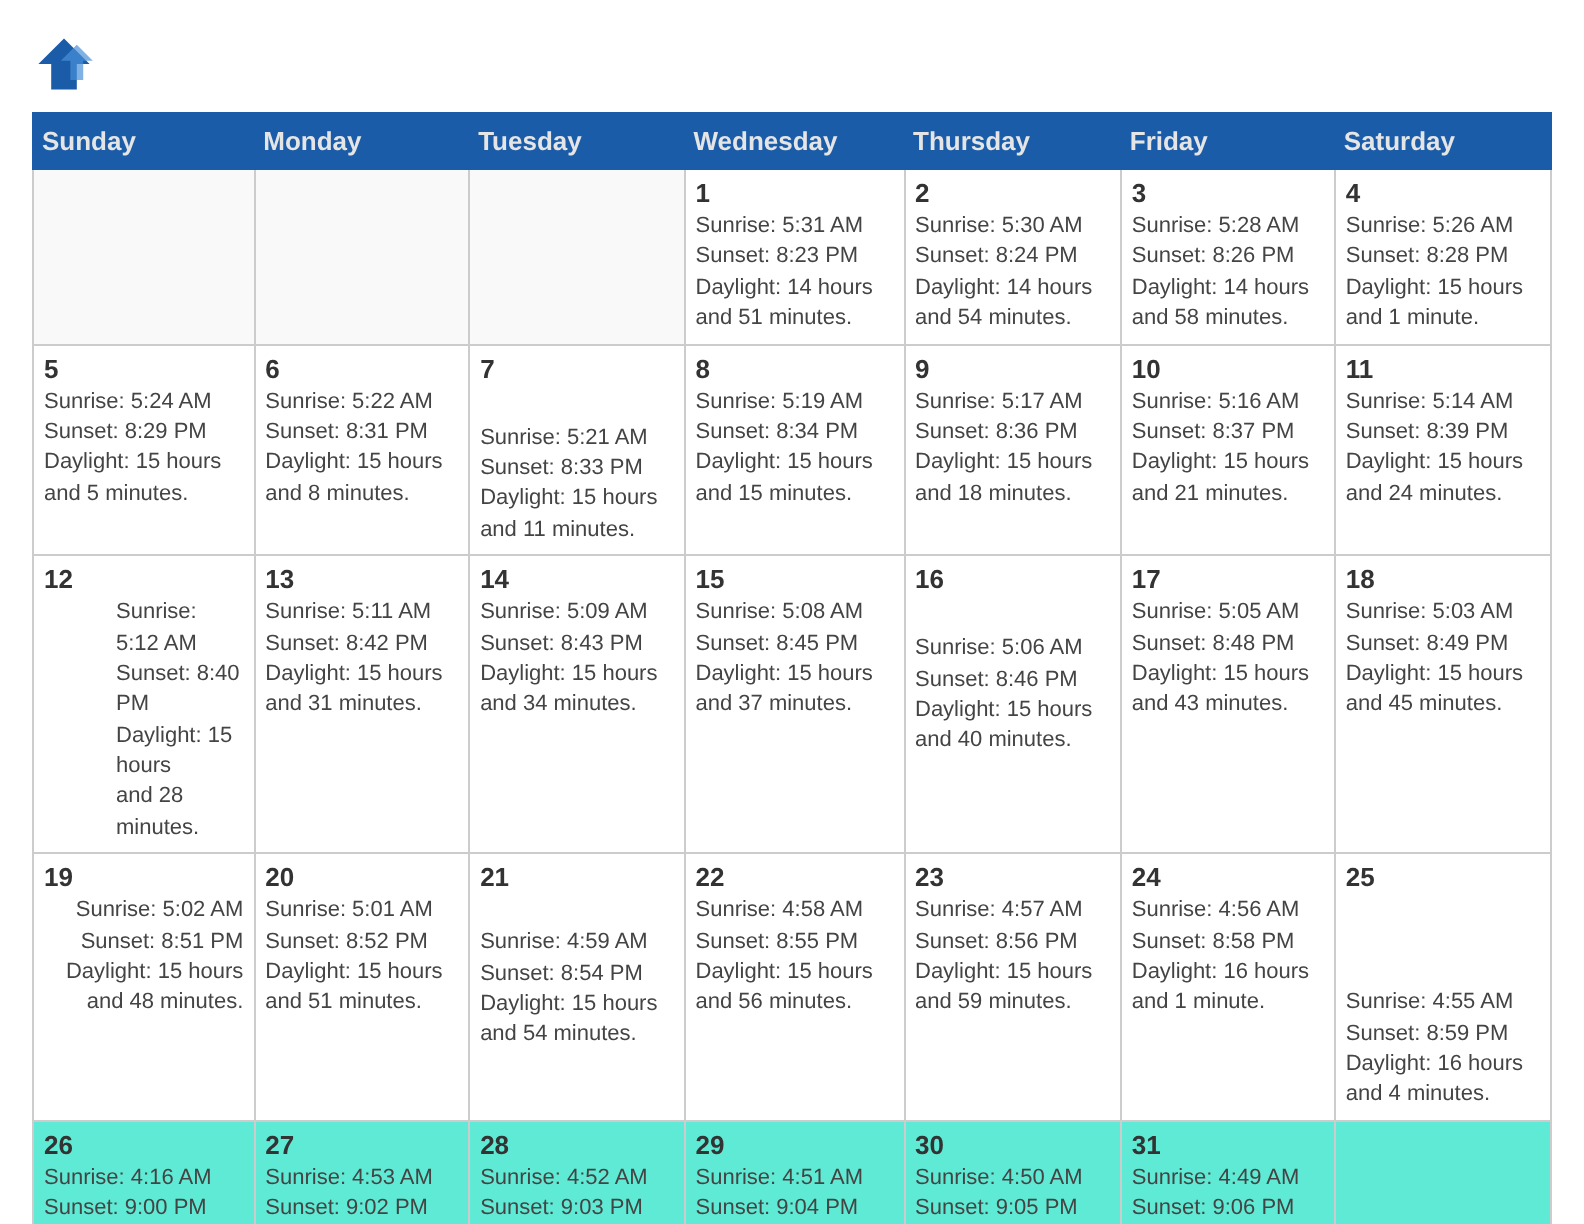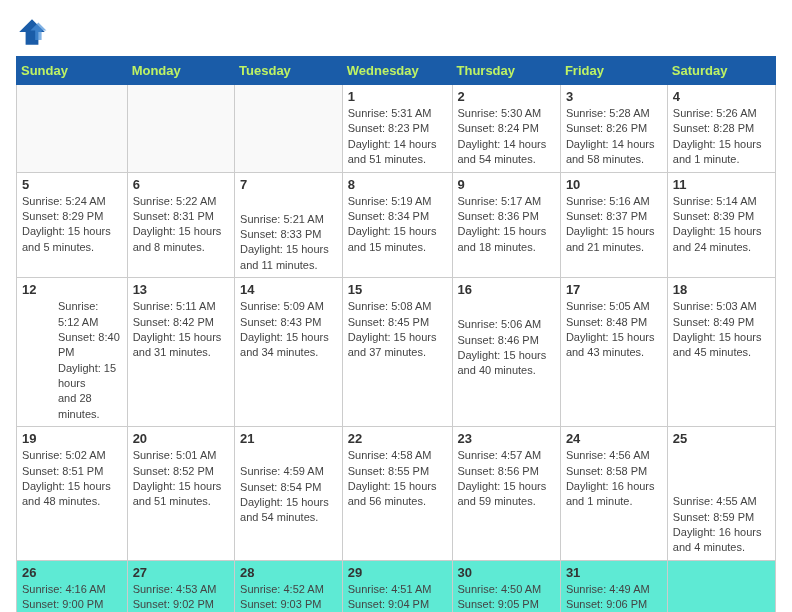--- a/index.html
+++ b/index.html
@@ -52,21 +52,21 @@
       font-size: 15px;
       color: #555;
     }
     .calendar {
       width: 100%;
       border-collapse: collapse;
       font-size: 11px;
     }
     .calendar th {
       background-color: #1a5ca8;
-      color: #bef264;
+      color: #e5e5e5;
       padding: 6px 4px;
       text-align: left;
       font-size: 13px;
       font-weight: bold;
       border: 1px solid #1a5ca8;
     }
     .calendar td {
       border: 1px solid #ccc;
       vertical-align: top;
       padding: 4px 5px;
@@ -256,21 +256,21 @@
           <div class="day-number">18</div>
           <div class="day-info" style="white-space: pre-line;">Sunrise: 5:03 AM
 Sunset: 8:49 PM
 Daylight: 15 hours
 and 45 minutes.</div>
         </td>
       </tr>
       <tr>
         <td>
           <div class="day-number">19</div>
-          <div class="day-info" style="white-space: pre-line;">Sunrise: 5:02 AM
+          <div class="day-info" style="white-space: pre-line; text-align: right;">Sunrise: 5:02 AM
 Sunset: 8:51 PM
 Daylight: 15 hours
 and 48 minutes.</div>
         </td>
         <td>
           <div class="day-number">20</div>
           <div class="day-info" style="white-space: pre-line;">Sunrise: 5:01 AM
 Sunset: 8:52 PM
 Daylight: 15 hours
 and 51 minutes.</div>

